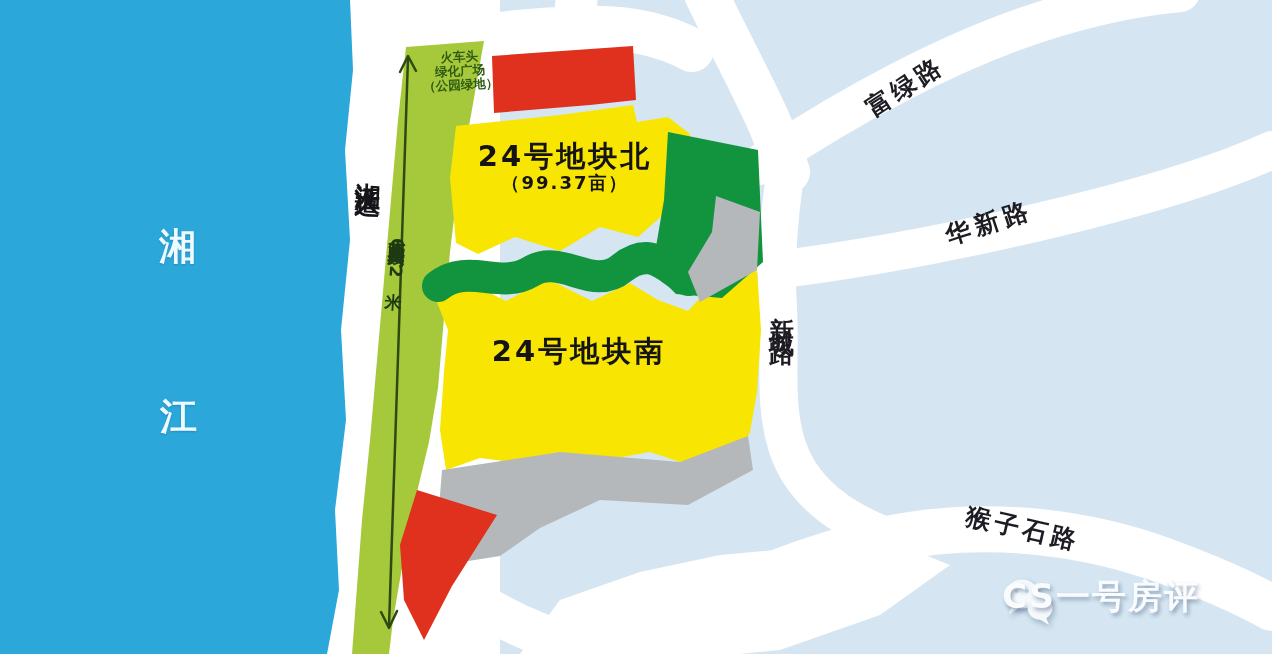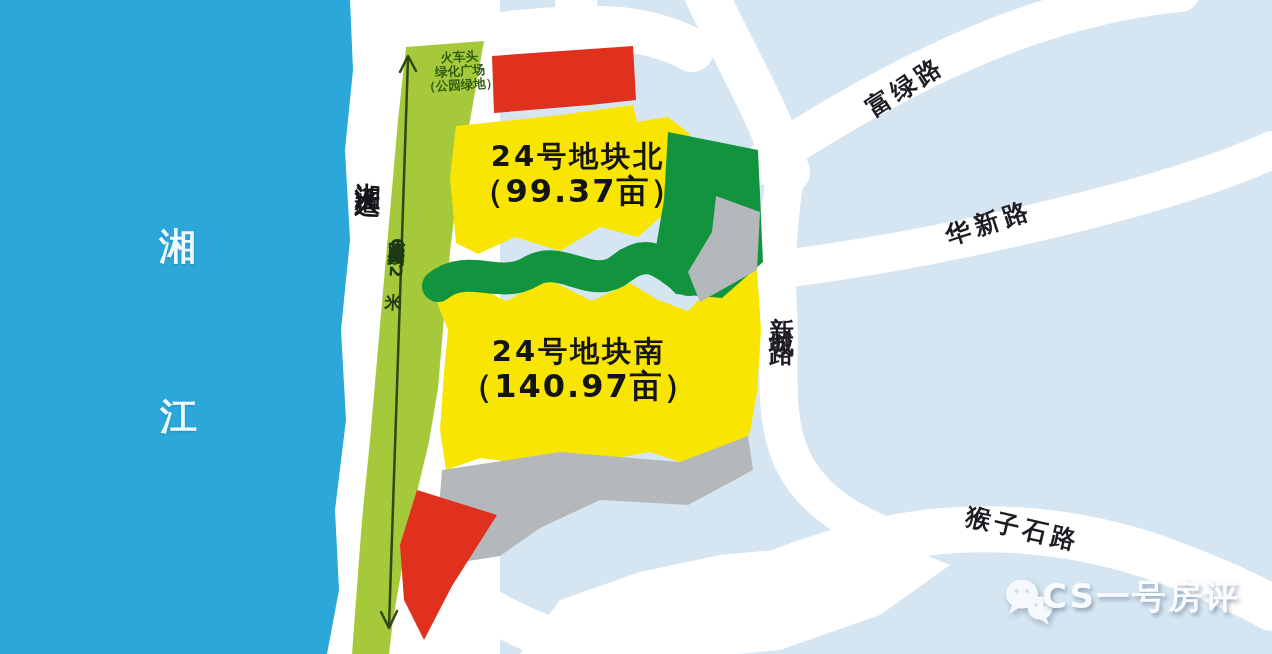--- a/index.html
+++ b/index.html
@@ -25,36 +25,35 @@
     left:386px;top:226px;font-size:17px;font-weight:bold;color:#1d3a12;
     letter-spacing:2px;transform:rotate(4deg);
   }
   .landmark{
     left:404px;top:50px;width:112px;text-align:center;
     font-size:12.5px;line-height:1.12;font-weight:bold;color:#2e5a11;
     transform:rotate(-3deg);white-space:normal;
   }
   .parcel-label{text-align:center;color:#141414;font-weight:bold;}
   .parcel-name{font-size:29px;letter-spacing:3px;line-height:1.1;}
-  .parcel-area{font-size:32px;letter-spacing:2px;line-height:1.15;}
-  .north-label{left:453px;top:141px;width:250px;}
+  .parcel-area{font-size:18px;letter-spacing:2px;line-height:1.15;}
+  .north-label{left:440px;top:141px;width:250px;}
   .south-label{left:454px;top:336px;width:250px;}
   .road-label{font-size:25px;font-weight:bold;color:#1c1c22;}
   .fulu{left:845px;top:70px;width:120px;text-align:center;letter-spacing:4px;transform:rotate(-33deg);}
   .huaxin{left:927px;top:206px;width:124px;text-align:center;letter-spacing:5px;transform:rotate(-18deg);}
   .xincheng{left:765px;top:297px;letter-spacing:12px;}
   .houzishi{left:950px;top:512px;width:146px;text-align:center;letter-spacing:4px;transform:rotate(13deg);}
   .watermark{
     left:1002px;top:574px;display:flex;align-items:center;gap:10px;
   }
   .watermark-text{
     font-size:34px;font-weight:bold;color:#fbfdff;opacity:.95;
     letter-spacing:2px;
     text-shadow:2px 3px 4px rgba(80,100,130,.55);
-    margin-left:40px;
   }
   .wm-icon{width:56px;height:56px;opacity:.95;filter:drop-shadow(2px 3px 3px rgba(80,100,130,.45));}
 </style>
 </head>
 <body>
 
 <div class="stage">
 
   <svg width="1272" height="654" viewBox="0 0 1272 654">
 
@@ -114,21 +113,20 @@
     <div>绿化广场</div>
     <div>（公园绿地）</div>
   </div>
 
   <div class="lbl parcel-label north-label">
     <div class="parcel-name">24号地块北</div>
     <div class="parcel-area">（99.37亩）</div>
   </div>
   <div class="lbl parcel-label south-label">
     <div class="parcel-name">24号地块南</div>
-    <div class="parcel-area">（140.97亩）</div>
   </div>
 
   <div class="lbl road-label fulu">富绿路</div>
   <div class="lbl road-label huaxin">华新路</div>
   <div class="lbl road-label v-text xincheng">新城路</div>
   <div class="lbl road-label houzishi">猴子石路</div>
 
   <div class="lbl watermark">
     <svg class="wm-icon" viewBox="0 0 56 56">
       <ellipse cx="20" cy="20" rx="16" ry="14.5" fill="#f7fbfe"></ellipse>

